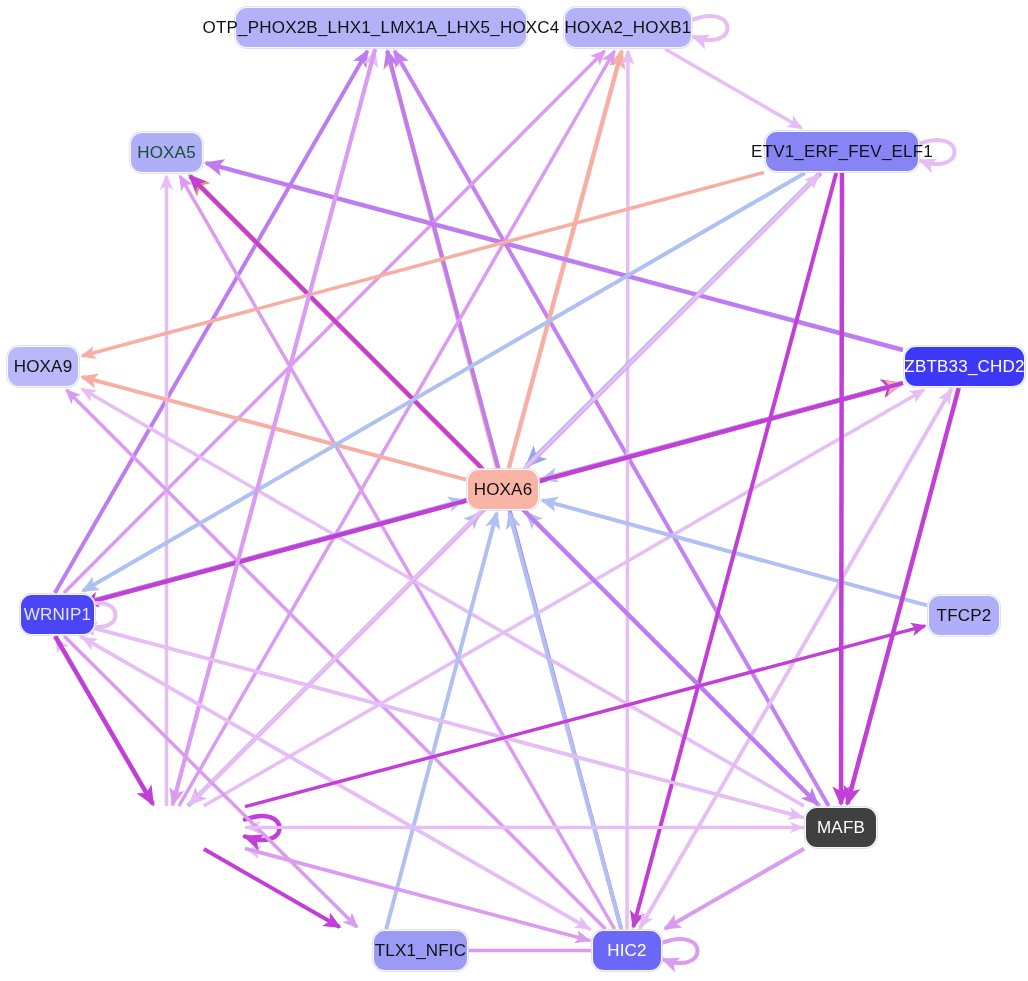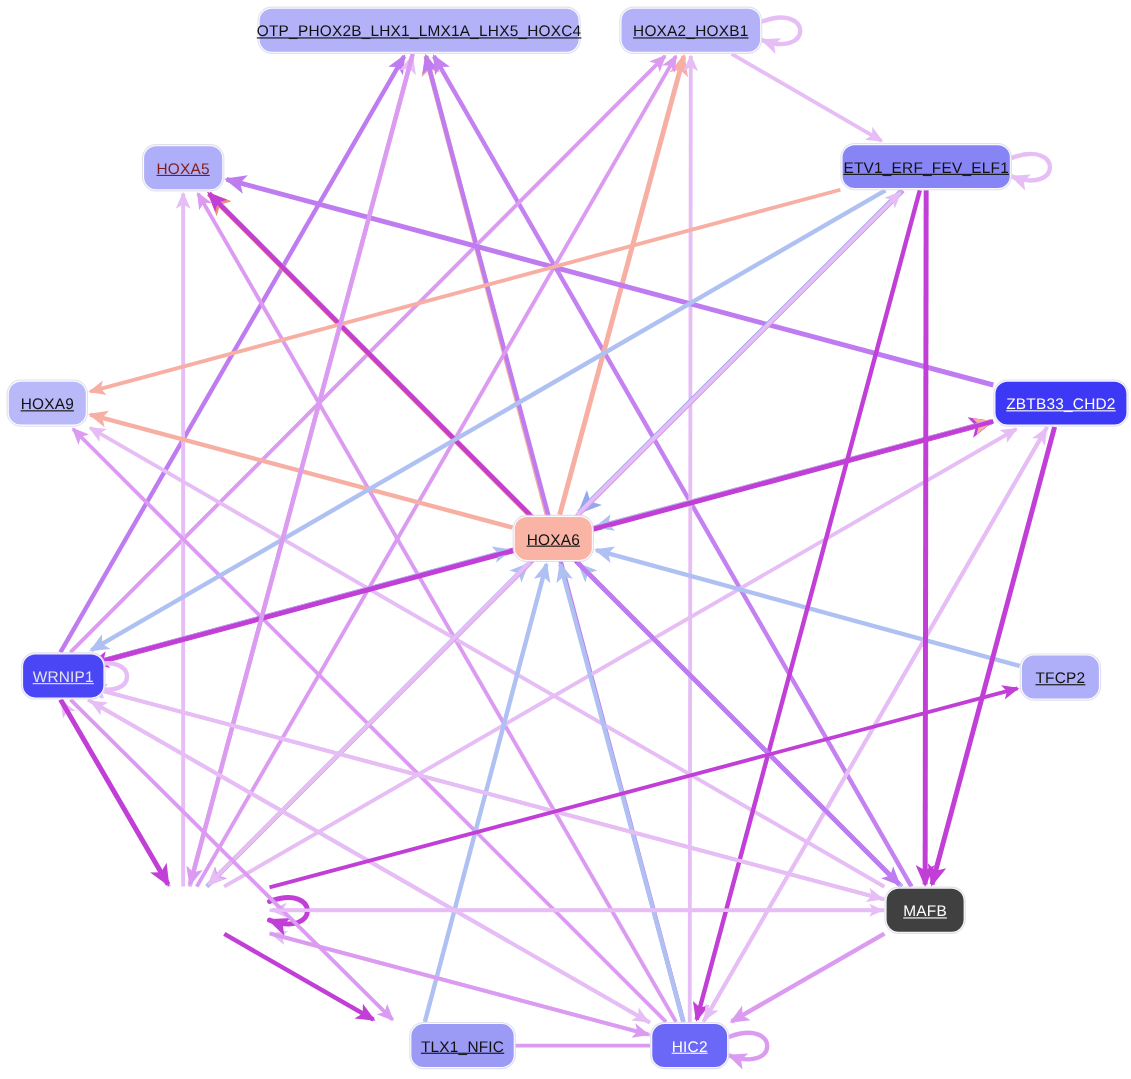--- a/index.html
+++ b/index.html
@@ -33,25 +33,24 @@
   }
   .node {
     position: absolute;
     box-sizing: border-box;
     display: flex;
     align-items: center;
     justify-content: center;
     border-radius: 12px;
     border: 1px solid rgba(255,255,255,0.95);
     box-shadow: 0 0 0 1px rgba(220,220,235,0.85);
-    font-size: 14px;
+    font-size: 17px;
     letter-spacing: 0.2px;
     white-space: nowrap;
     user-select: none;
-    text-decoration: underline;
   }
   .node-label {
     pointer-events: none;
     line-height: 1;
   }
 </style>
 </head>
 <body>
 
 <div id="graph-canvas">
@@ -275,21 +274,21 @@
   <div id="node-layer">
       <div class="node" style="left: 235px; top: 7px; width: 292px; height: 41px; background: rgb(179, 178, 248); color: rgb(17, 17, 17);">
         <span class="node-label">OTP_PHOX2B_LHX1_LMX1A_LHX5_HOXC4</span>
       </div>
       <div class="node" style="left: 564px; top: 7px; width: 128px; height: 41px; background: rgb(179, 178, 248); color: rgb(17, 17, 17);">
         <span class="node-label">HOXA2_HOXB1</span>
       </div>
       <div class="node" style="left: 765px; top: 131px; width: 154px; height: 41px; background: rgb(135, 133, 246); color: rgb(17, 17, 17);">
         <span class="node-label">ETV1_ERF_FEV_ELF1</span>
       </div>
-      <div class="node" style="left: 130px; top: 132px; width: 73px; height: 41px; background: rgb(175, 174, 248); color: #7f1d1d; text-align: right;">
+      <div class="node" style="left: 130px; top: 132px; width: 73px; height: 41px; background: rgb(175, 174, 248); color: #14532d; text-align: right;">
         <span class="node-label">HOXA5</span>
       </div>
       <div class="node" style="left: 7px; top: 346px; width: 72px; height: 41px; background: rgb(185, 184, 249); color: rgb(17, 17, 17);">
         <span class="node-label">HOXA9</span>
       </div>
       <div class="node" style="left: 904px; top: 346px; width: 121px; height: 41px; background: rgb(61, 56, 245); color: rgb(255, 255, 255);">
         <span class="node-label">ZBTB33_CHD2</span>
       </div>
       <div class="node" style="left: 467px; top: 469px; width: 72px; height: 41px; background: rgb(249, 180, 166); color: rgb(17, 17, 17);">
         <span class="node-label">HOXA6</span>

